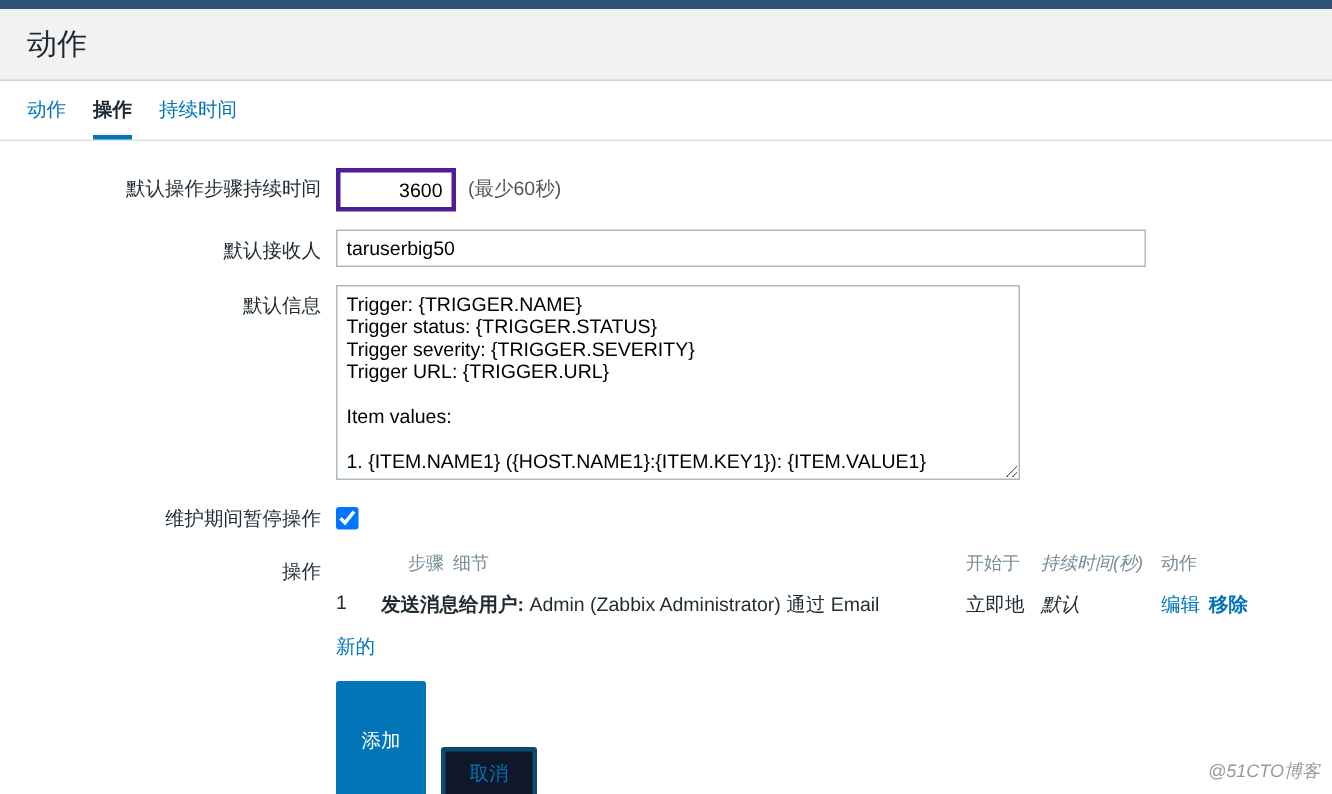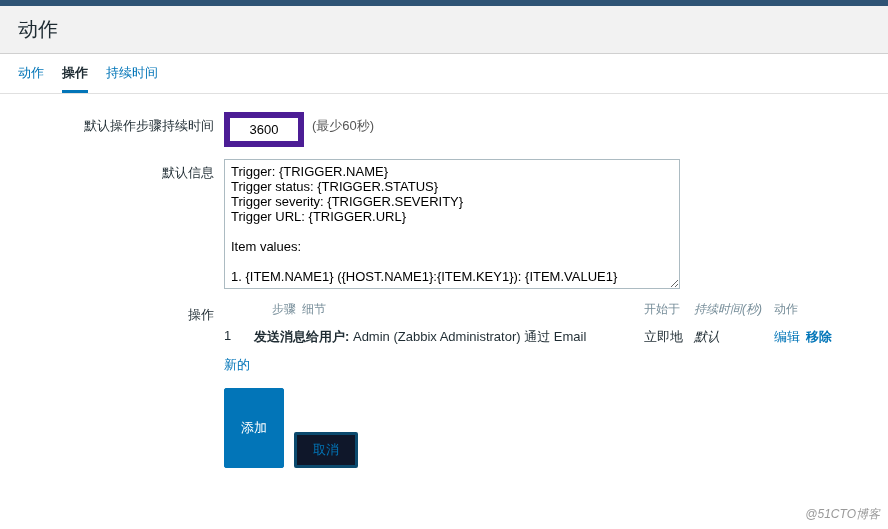--- a/index.html
+++ b/index.html
@@ -57,23 +57,23 @@
     font-size: 13px;
   }
   .field {
     flex: 1;
     display: flex;
     align-items: flex-start;
     gap: 8px;
   }
   input[type="text"].short {
     width: 80px;
-    text-align: center;
+    text-align: right;
     padding: 4px 6px;
-    border: 6px solid #4c1d95;
+    border: 3px solid #4c1d95;
     font-size: 13px;
   }
   input[type="text"].long {
     width: 540px;
     padding: 4px 6px;
     border: 1px solid #acbbc2;
     font-size: 13px;
   }
   textarea.msg {
     width: 456px;
@@ -172,35 +172,47 @@
 <div class="form">
 
   <div class="row">
     <div class="label">默认操作步骤持续时间</div>
     <div class="field">
       <input type="text" class="short" value="3600" style="">
       <span class="hint">(最少60秒)</span>
     </div>
   </div>
 
+  <div class="row">
+    <div class="label">默认接收人</div>
+    <div class="field">
+      <input type="text" class="long" value="taruserbig50" style="">
+    </div>
+  </div>
 
   <div class="row">
     <div class="label">默认信息</div>
     <div class="field">
       <textarea class="msg" style="">Trigger: {TRIGGER.NAME}
 Trigger status: {TRIGGER.STATUS}
 Trigger severity: {TRIGGER.SEVERITY}
 Trigger URL: {TRIGGER.URL}
 
 Item values:
 
 1. {ITEM.NAME1} ({HOST.NAME1}:{ITEM.KEY1}): {ITEM.VALUE1}</textarea>
     </div>
   </div>
 
+  <div class="row">
+    <div class="label">维护期间暂停操作</div>
+    <div class="field">
+      <input type="checkbox" checked="" style="">
+    </div>
+  </div>
 
   <div class="row">
     <div class="label">操作</div>
     <div class="field">
       <div class="ops-table">
         <div class="ops-head">
           <div class="col-step">步骤</div>
           <div class="col-detail">细节</div>
           <div class="col-start">开始于</div>
           <div class="col-dur">持续时间(秒)</div>

